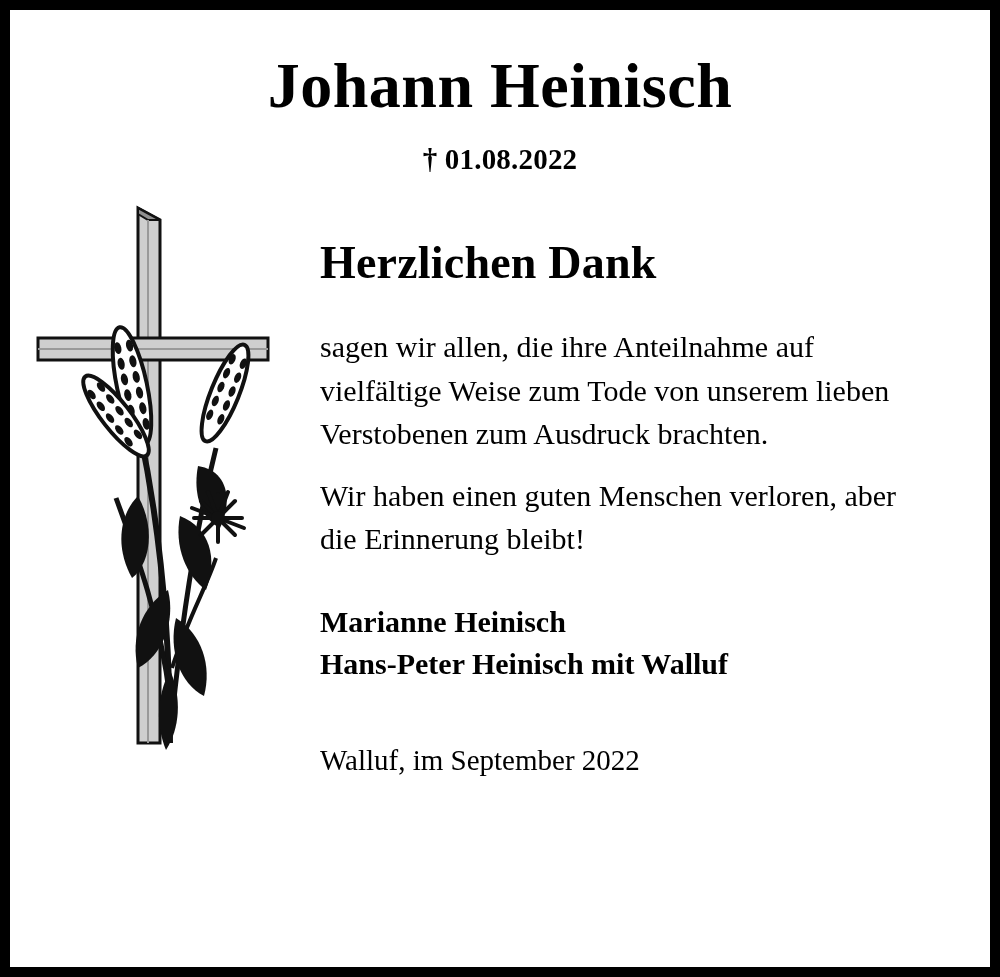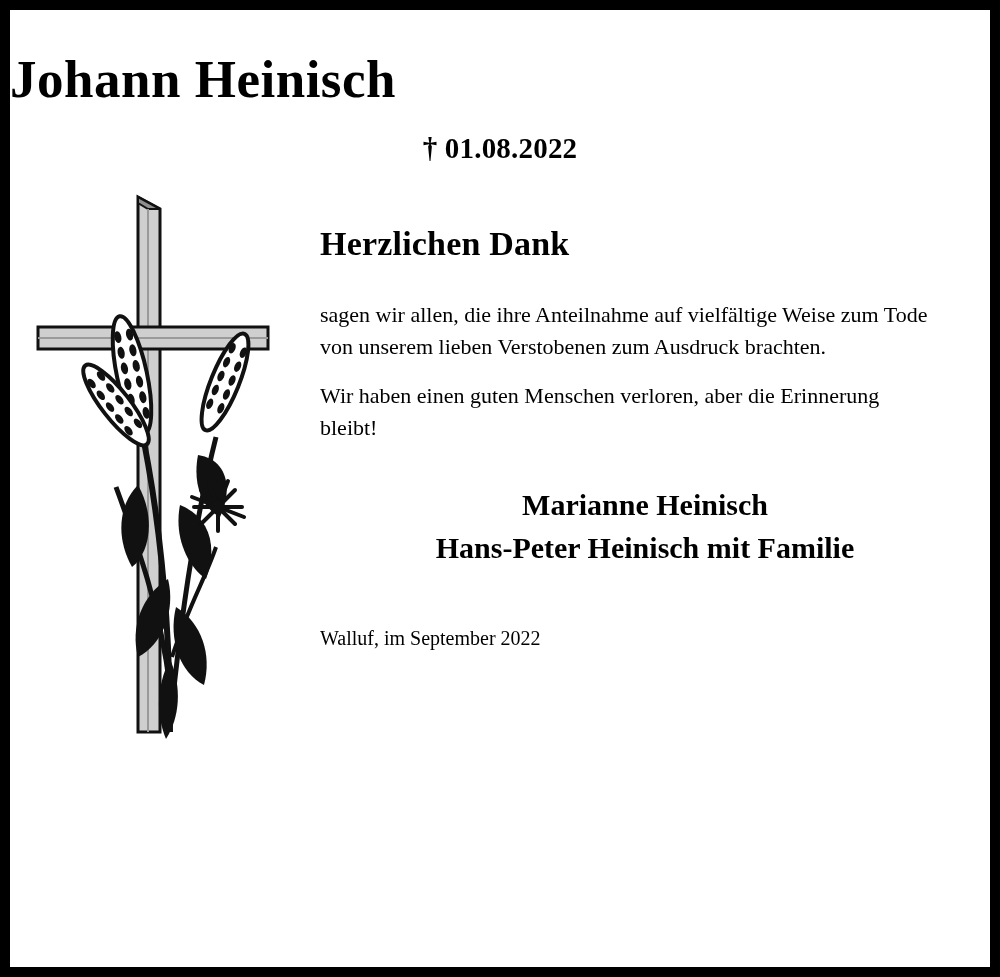--- a/index.html
+++ b/index.html
@@ -23,22 +23,22 @@
     background: #ffffff;
   }
   .inner {
     position: relative;
     width: 100%;
     height: 100%;
     box-sizing: border-box;
     padding: 0;
   }
   .deceased-name {
-    text-align: left;
-    font-size: 53px;
+    text-align: center;
+    font-size: 64px;
     font-weight: bold;
     letter-spacing: 0.5px;
     margin: 42px 0 0 0;
     line-height: 1.05;
   }
   .death-date {
     text-align: center;
     font-size: 29px;
     font-weight: bold;
     margin: 24px 0 0 0;
@@ -56,45 +56,44 @@
     width: 270px;
     height: 560px;
   }
   .text-col {
     position: absolute;
     left: 310px;
     top: 0;
     right: 20px;
   }
   .thanks-heading {
-    font-size: 34px;
+    font-size: 46px;
     font-weight: bold;
     margin: 38px 0 0 0;
     letter-spacing: 0.2px;
   }
   .para {
-    font-size: 22px;
+    font-size: 30px;
     line-height: 1.45;
     margin: 36px 0 0 0;
     max-width: 610px;
   }
   .para.second {
     margin-top: 18px;
   }
   .survivors {
     margin-top: 40px;
-    text-align: center;
   }
   .survivor {
     font-size: 30px;
     font-weight: bold;
     line-height: 1.42;
   }
   .place-date {
-    font-size: 20px;
+    font-size: 29px;
     margin-top: 58px;
   }
 </style>
 </head>
 <body>
 
 <div class="notice">
   <div class="inner">
 
     <div class="deceased-name">Johann Heinisch</div>
@@ -193,20 +192,20 @@
           </g>
         </svg>
       </div>
 
       <div class="text-col">
         <div class="thanks-heading">Herzlichen Dank</div>
         <p class="para">sagen wir allen, die ihre Anteilnahme auf vielfältige Weise zum Tode von unserem lieben Verstobenen zum Ausdruck brachten.</p>
         <p class="para second">Wir haben einen guten Menschen verloren, aber die Erinnerung bleibt!</p>
         <div class="survivors">
           <div class="survivor">Marianne Heinisch</div>
-          <div class="survivor">Hans-Peter Heinisch mit Familie</div>
+          <div class="survivor">Hans-Peter Heinisch mit Walluf</div>
         </div>
         <div class="place-date">Walluf, im September 2022</div>
       </div>
 
     </div>
   </div>
 </div>
 
 </body></html>

